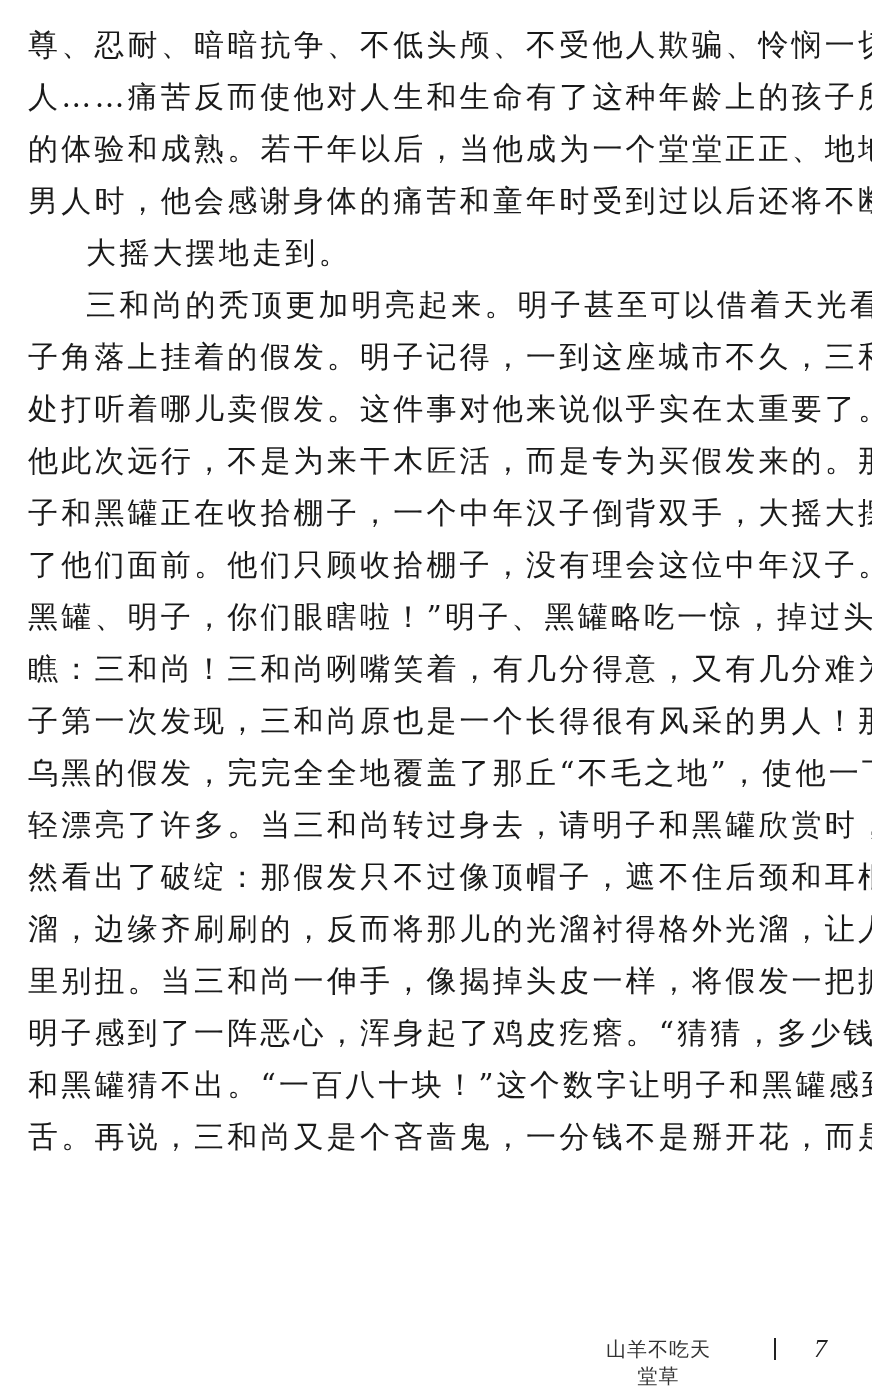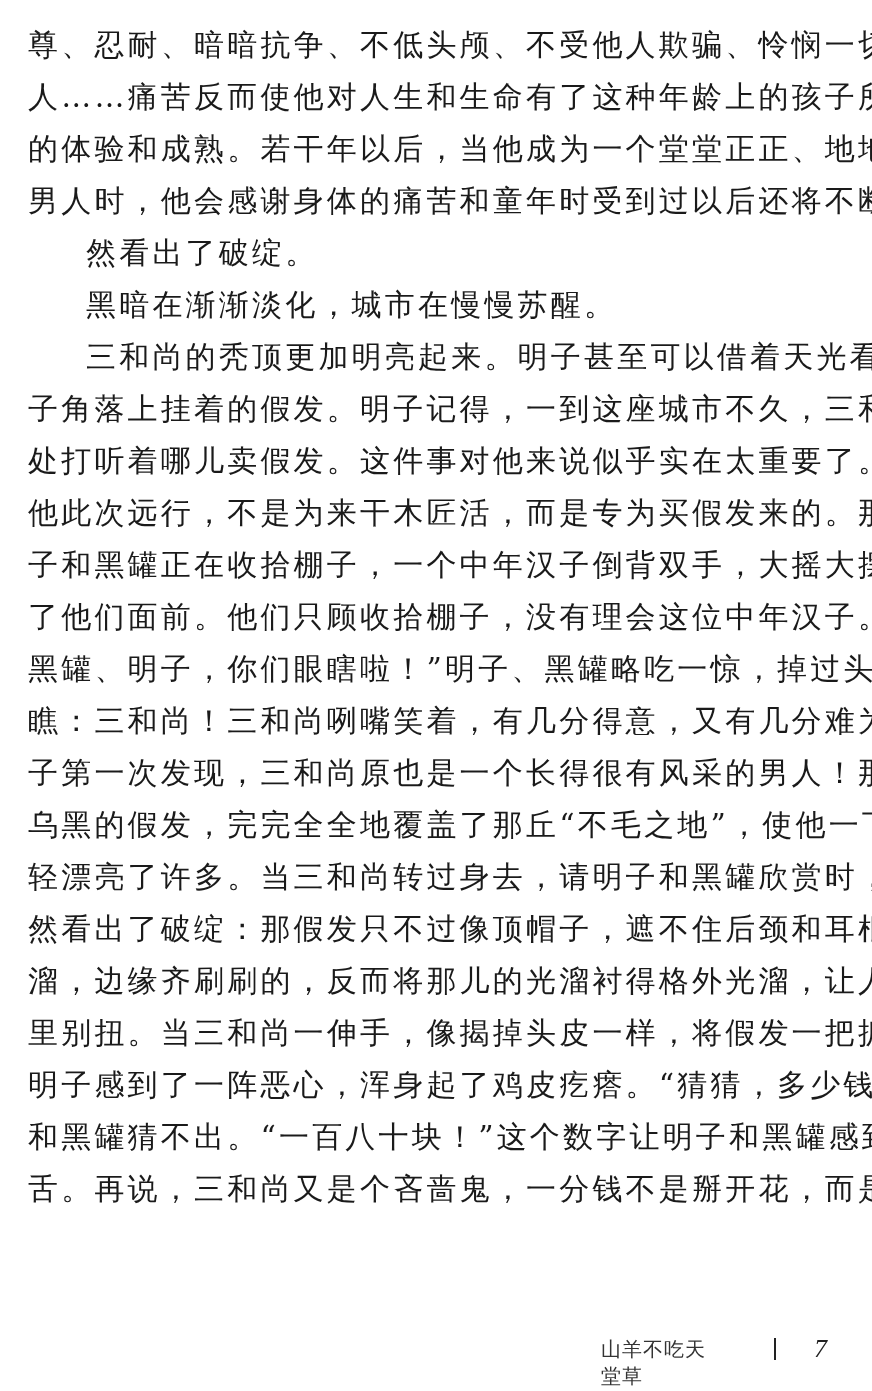--- a/index.html
+++ b/index.html
@@ -2,37 +2,36 @@
 <html><head>
 <meta charset="utf-8">
 <style>
   html, body { margin: 0; padding: 0; background: #ffffff; }
   body { width: 872px; height: 1391px; position: relative; overflow: hidden;
          font-family: "DejaVu Serif", "Liberation Serif", serif; color: #1a1a1a; }
   .page { position: absolute; left: 28px; top: 19px; width: 816px; }
   .line { height: 52px; line-height: 52px; font-size: 30px; white-space: nowrap;
           letter-spacing: 3.2px; overflow: visible; }
   .indent { padding-left: 58px; }
-  .footer { position: absolute; top: 1334px; left: 0; width: 716px; height: 40px; }
+  .footer { position: absolute; top: 1334px; left: 0; width: 716px; height: 40px; text-align: center; }
   .book-title { position: absolute; left: 601px; top: 2px; font-family: "DejaVu Sans", sans-serif;
                 font-size: 20px; color: #333; letter-spacing: 1px; }
   .footer-bar { position: absolute; left: 774px; top: 4px; width: 2px; height: 22px; background: #222; }
   .page-num { position: absolute; left: 814px; top: 0px; font-family: "Liberation Serif", serif;
               font-style: italic; font-size: 26px; color: #222; }
 </style>
 </head>
 <body>
 
 <div class="page">
   <div class="line">尊、忍耐、暗暗抗争、不低头颅、不受他人欺骗、怜悯一切受苦的</div>
   <div class="line">人……痛苦反而使他对人生和生命有了这种年龄上的孩子所没有</div>
   <div class="line">的体验和成熟。若干年以后，当他成为一个堂堂正正、地地道道的</div>
   <div class="line">男人时，他会感谢身体的痛苦和童年时受到过以后还将不断受到</div>
-  <div class="line indent">然看出了破绽。</div>
-  <div class="line indent">黑暗在渐渐淡化，城市在慢慢苏醒。</div>
+  <div class="line indent">大摇大摆地走到。</div>
   <div class="line indent">三和尚的秃顶更加明亮起来。明子甚至可以借着天光看到棚</div>
   <div class="line">子角落上挂着的假发。明子记得，一到这座城市不久，三和尚就到</div>
   <div class="line">处打听着哪儿卖假发。这件事对他来说似乎实在太重要了。仿佛</div>
   <div class="line">他此次远行，不是为来干木匠活，而是专为买假发来的。那天，明</div>
   <div class="line">子和黑罐正在收拾棚子，一个中年汉子倒背双手，大摇大摆地走到</div>
   <div class="line">了他们面前。他们只顾收拾棚子，没有理会这位中年汉子。“嘿，</div>
   <div class="line">黑罐、明子，你们眼瞎啦！”明子、黑罐略吃一惊，掉过头来，镇定细</div>
   <div class="line">瞧：三和尚！三和尚咧嘴笑着，有几分得意，又有几分难为情。明</div>
   <div class="line">子第一次发现，三和尚原也是一个长得很有风采的男人！那乌黑</div>
   <div class="line">乌黑的假发，完完全全地覆盖了那丘“不毛之地”，使他一下子年</div>

